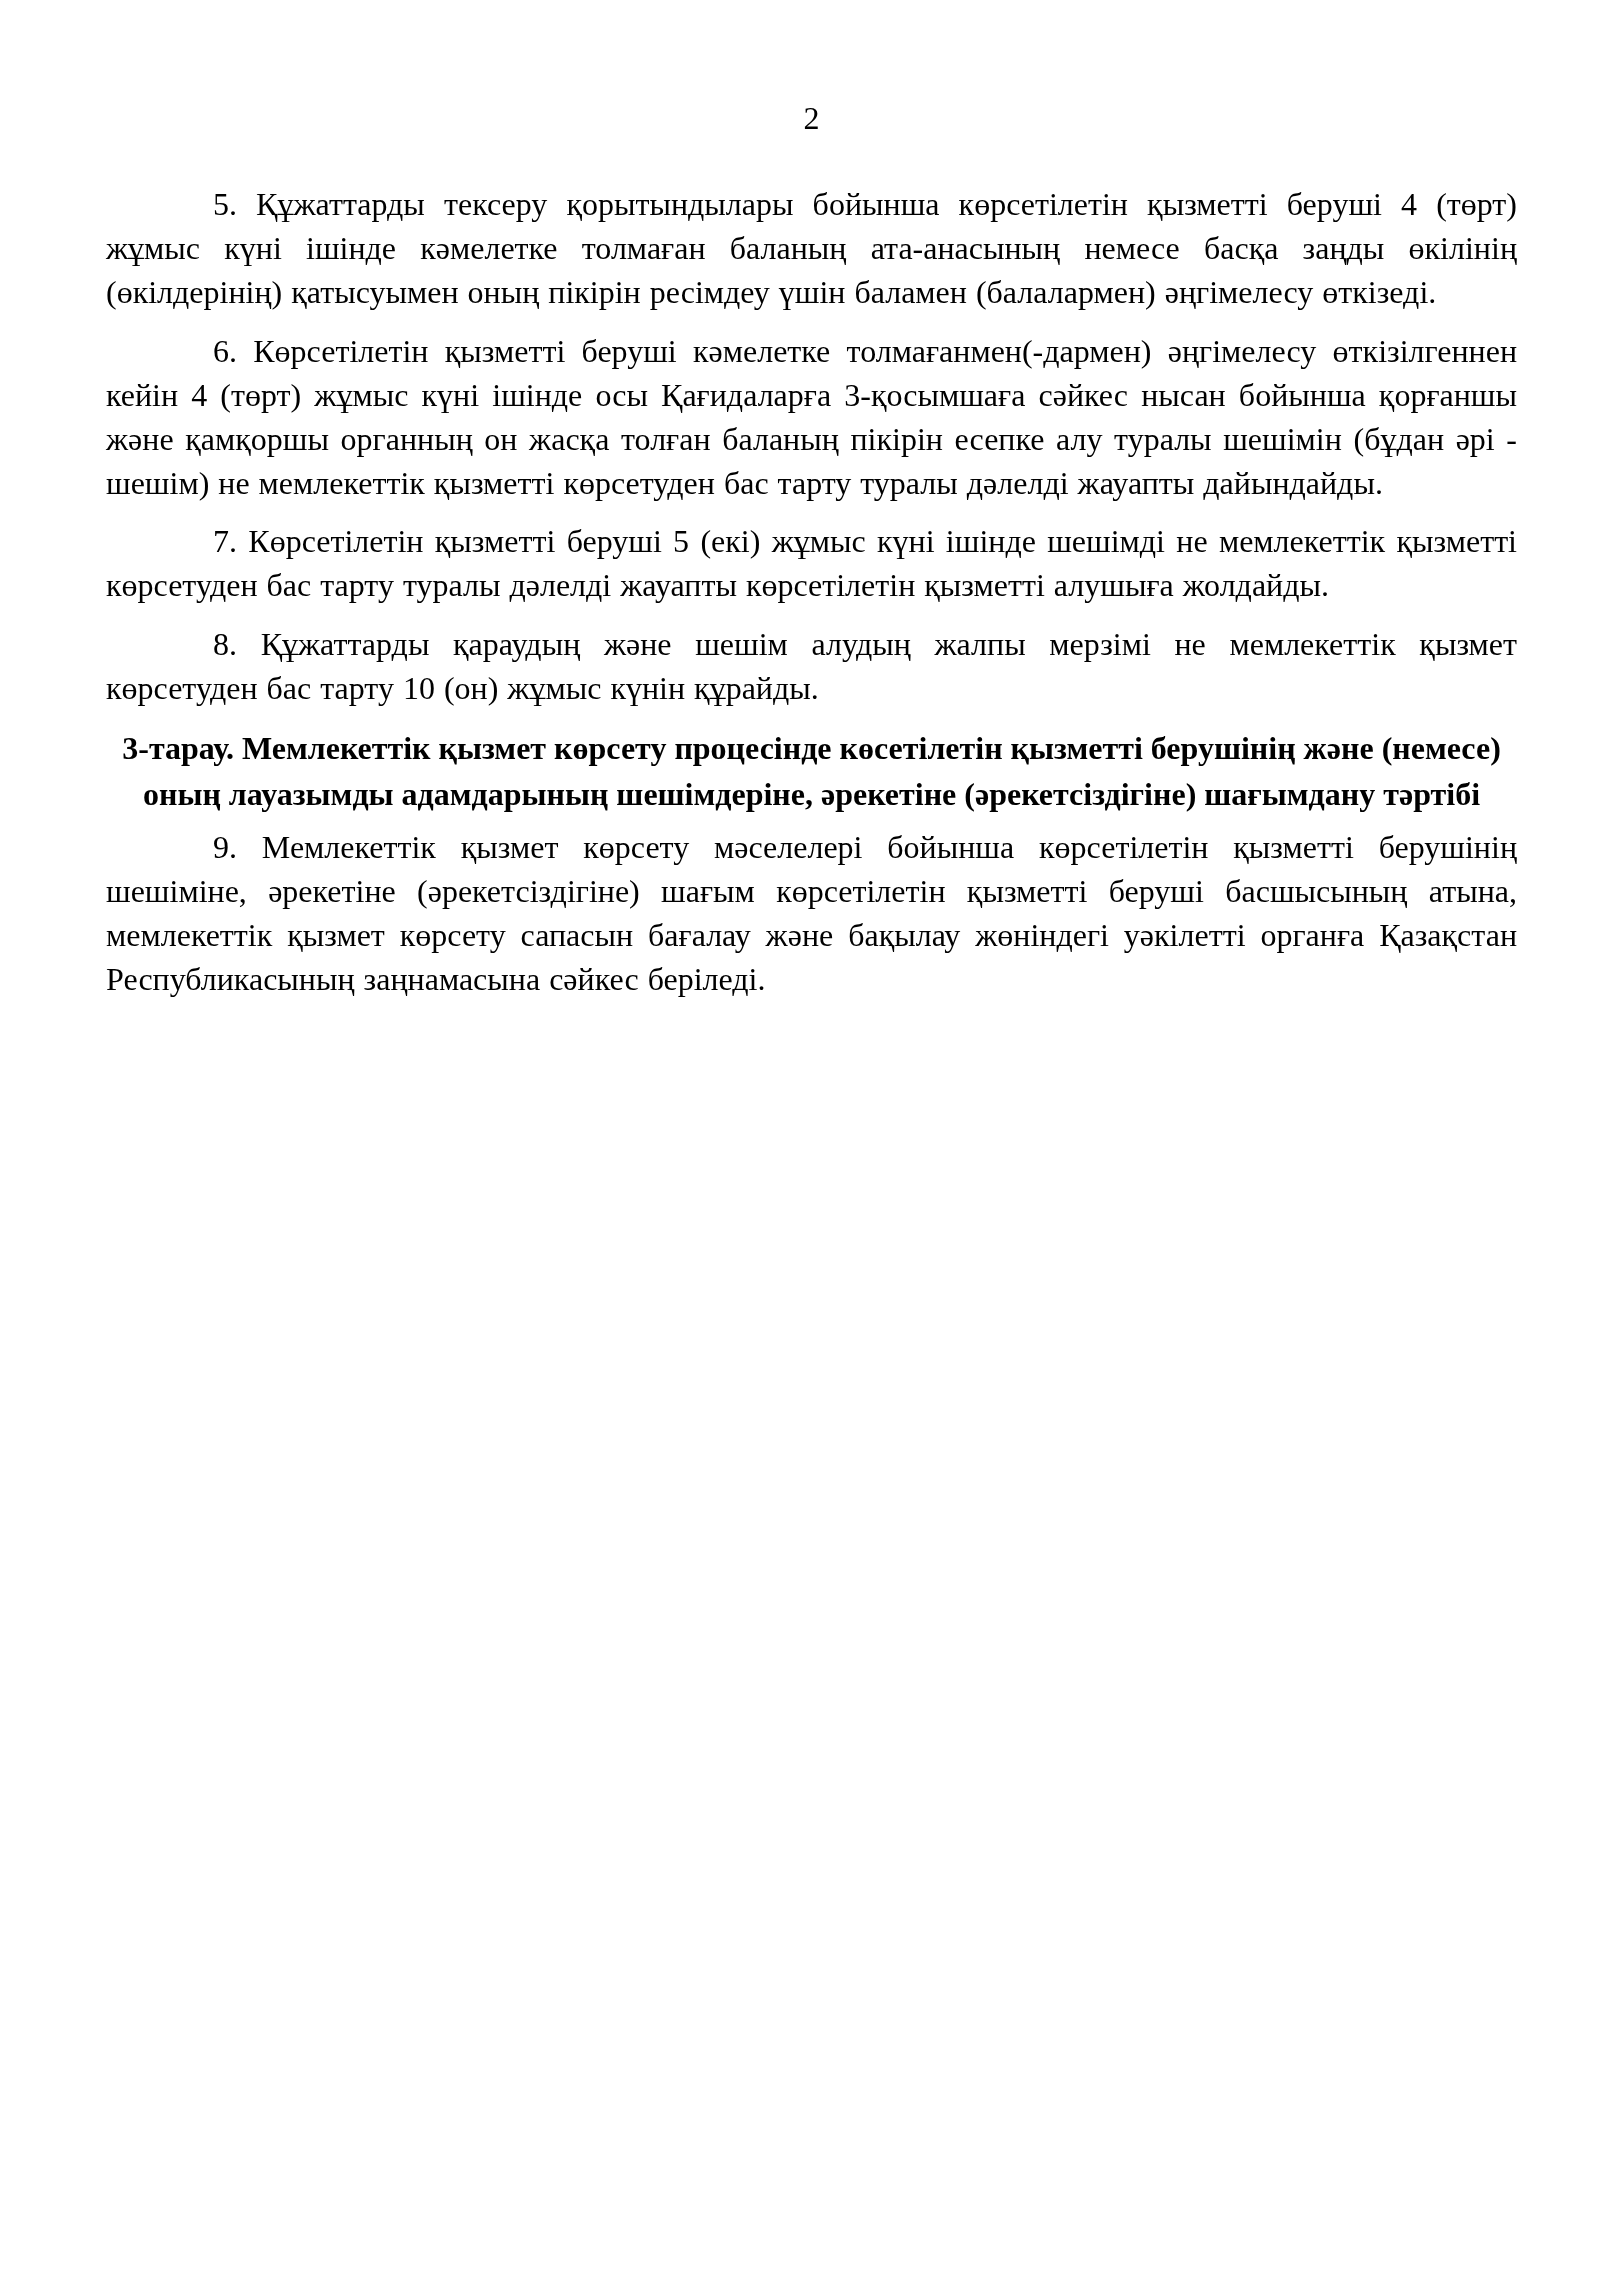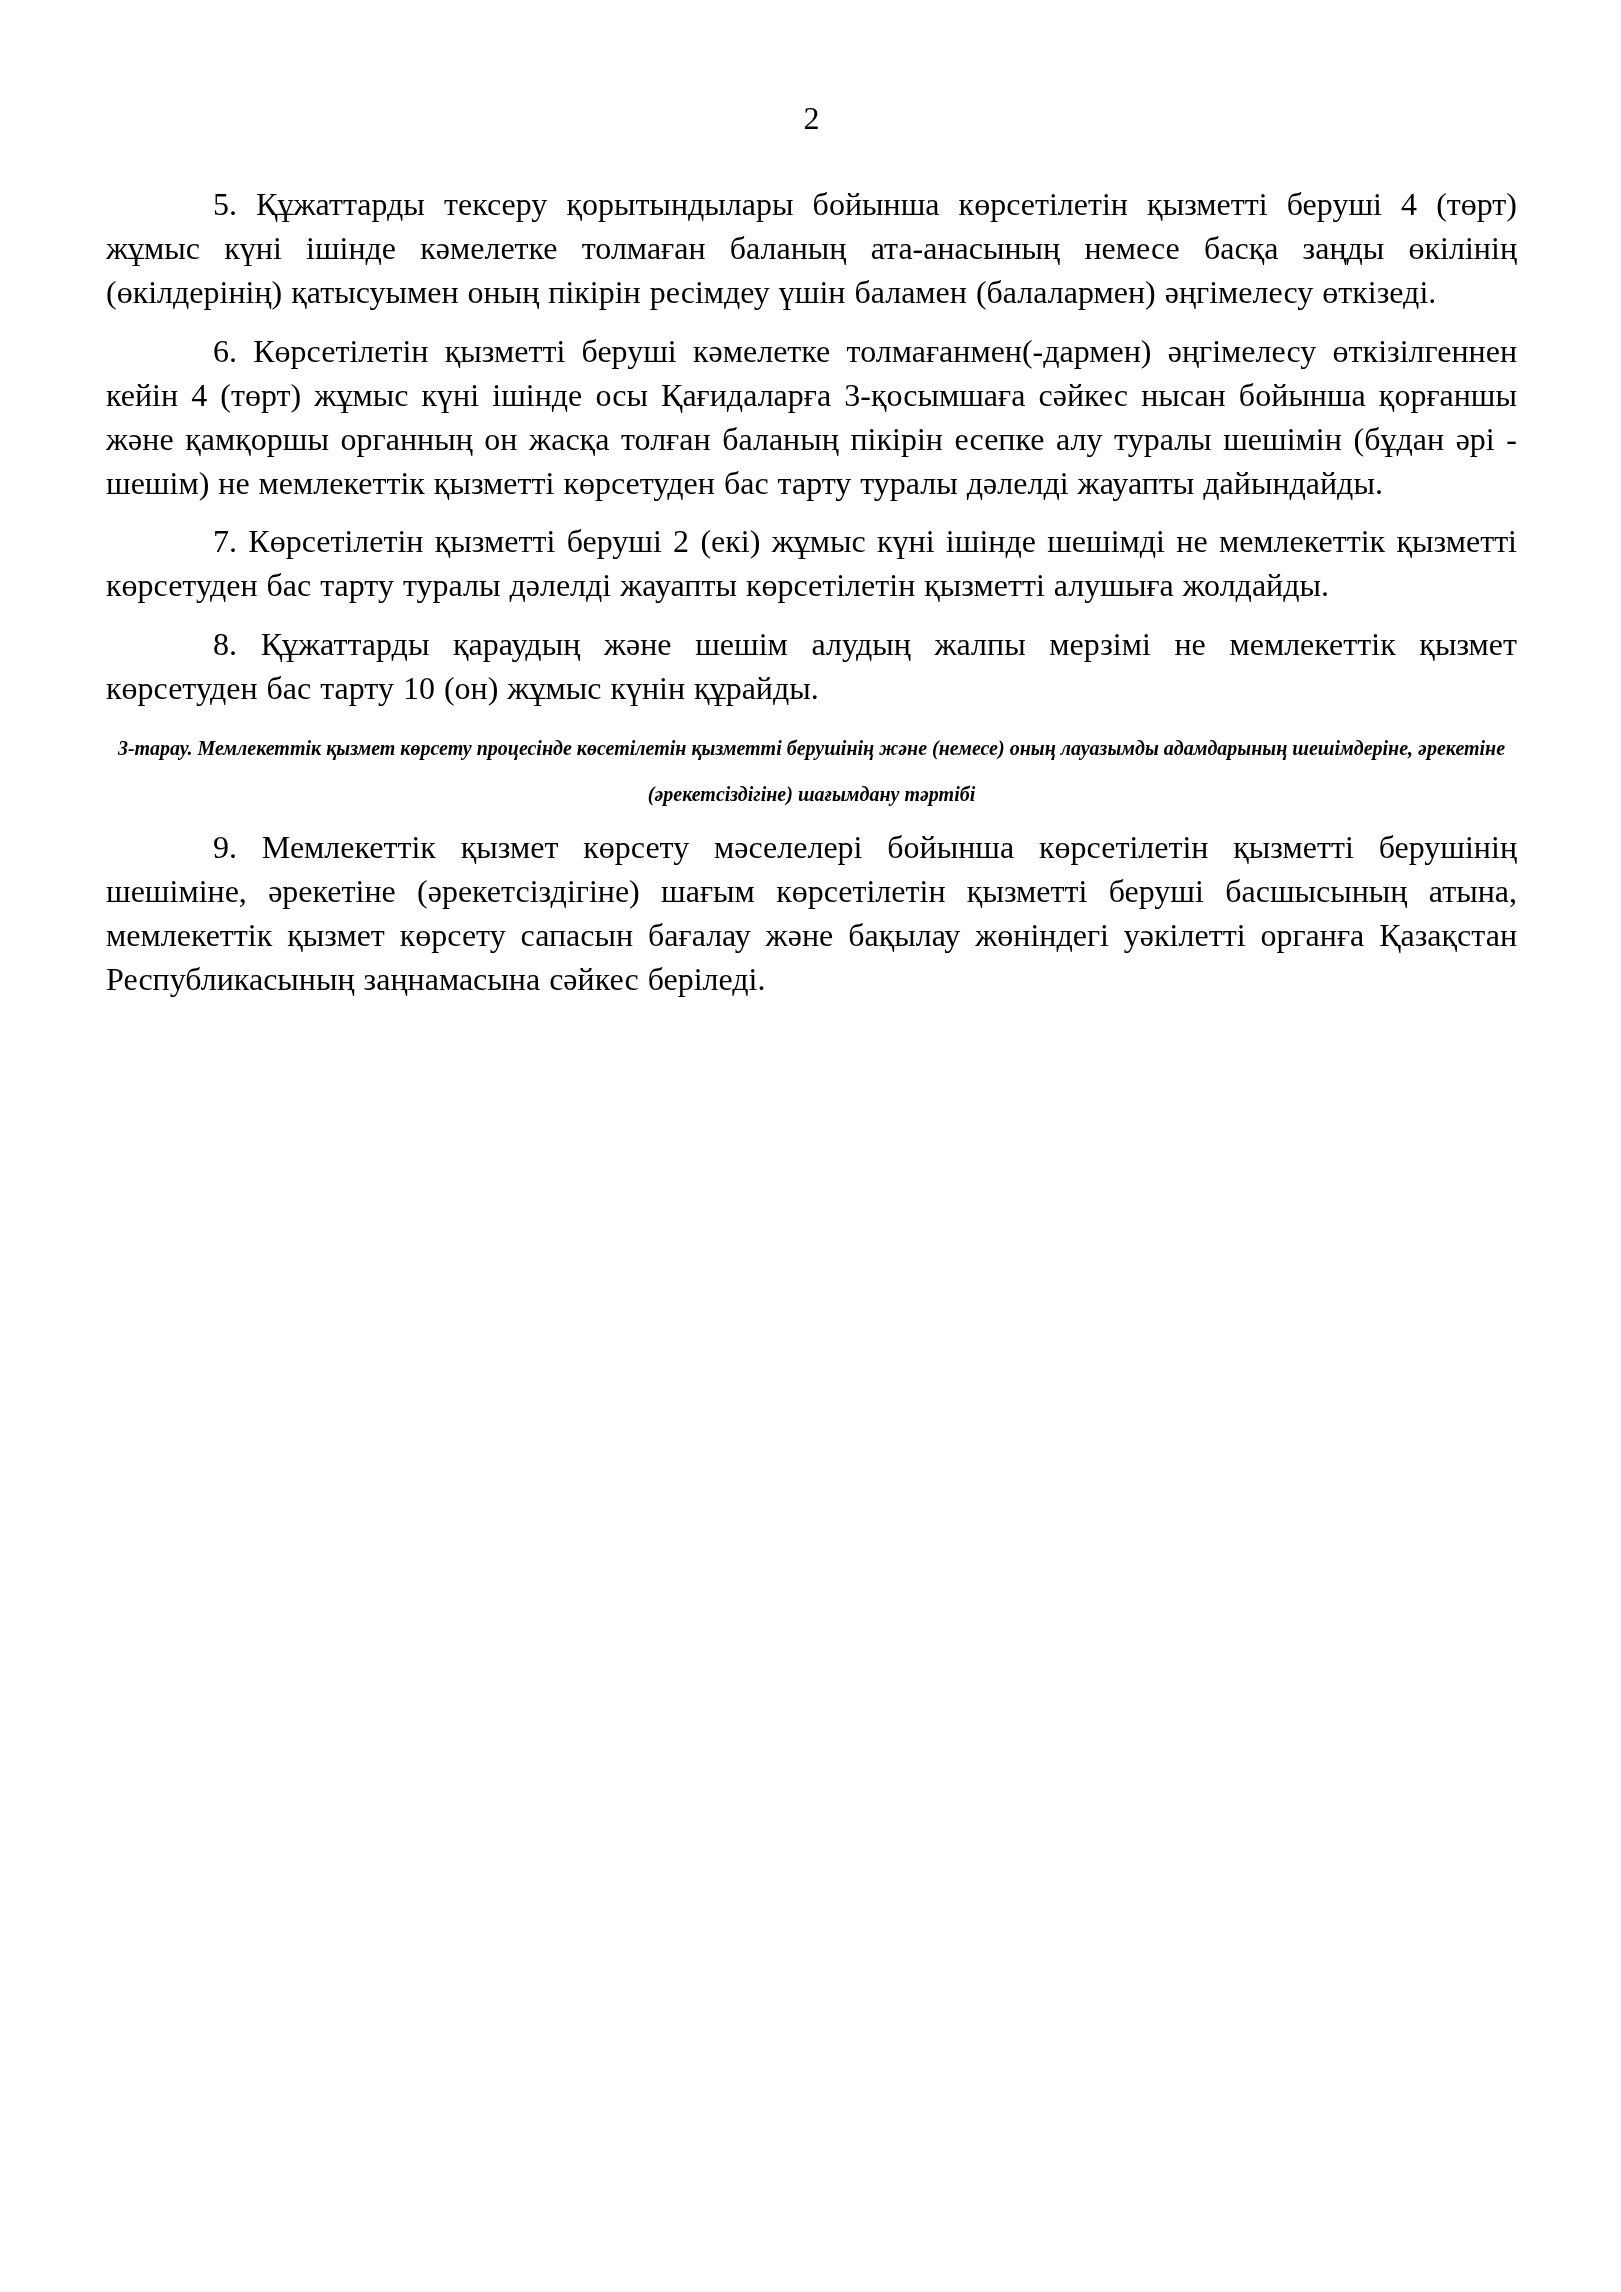--- a/index.html
+++ b/index.html
@@ -28,39 +28,38 @@
   }
   .body-para {
     margin: 0 0 14.7px 0;
     text-align: justify;
     text-indent: 107px;
     line-height: 44px;
     word-spacing: 1px;
   }
   .chapter-heading {
     margin: 13.7px 0 7.8px 0;
-    font-size: 20px;
+    font-size: 32px;
     font-weight: bold;
     text-align: center;
     line-height: 46px;
-    font-style: italic;
   }
 </style>
 </head>
 <body>
 
 <div class="page">
 
   <div class="page-number">2</div>
 
   <p class="body-para">5. Құжаттарды тексеру қорытындылары бойынша көрсетілетін қызметті беруші 4 (төрт) жұмыс күні ішінде кәмелетке толмаған баланың ата-анасының немесе басқа заңды өкілінің (өкілдерінің) қатысуымен оның пікірін ресімдеу үшін баламен (балалармен) әңгімелесу өткізеді.</p>
 
   <p class="body-para">6. Көрсетілетін қызметті беруші кәмелетке толмағанмен(-дармен) әңгімелесу өткізілгеннен кейін 4 (төрт) жұмыс күні ішінде осы Қағидаларға 3-қосымшаға сәйкес нысан бойынша қорғаншы және қамқоршы органның он жасқа толған баланың пікірін есепке алу туралы шешімін (бұдан әрі - шешім) не мемлекеттік қызметті көрсетуден бас тарту туралы дәлелді жауапты дайындайды.</p>
 
-  <p class="body-para">7. Көрсетілетін қызметті беруші 2 (екі) жұмыс күні ішінде шешімді не мемлекеттік қызметті көрсетуден бас тарту туралы дәлелді жауапты көрсетілетін қызметті алушыға жолдайды.</p>
+  <p class="body-para">7. Көрсетілетін қызметті беруші 5 (екі) жұмыс күні ішінде шешімді не мемлекеттік қызметті көрсетуден бас тарту туралы дәлелді жауапты көрсетілетін қызметті алушыға жолдайды.</p>
 
   <p class="body-para">8. Құжаттарды қараудың және шешім алудың жалпы мерзімі не мемлекеттік қызмет көрсетуден бас тарту 10 (он) жұмыс күнін құрайды.</p>
 
   <h2 class="chapter-heading">3-тарау. Мемлекеттік қызмет көрсету процесінде көсетілетін қызметті берушінің және (немесе) оның лауазымды адамдарының шешімдеріне, әрекетіне (әрекетсіздігіне) шағымдану тәртібі</h2>
 
   <p class="body-para">9. Мемлекеттік қызмет көрсету мәселелері бойынша көрсетілетін қызметті берушінің шешіміне, әрекетіне (әрекетсіздігіне) шағым көрсетілетін қызметті беруші басшысының атына, мемлекеттік қызмет көрсету сапасын бағалау және бақылау жөніндегі уәкілетті органға Қазақстан Республикасының заңнамасына сәйкес беріледі.</p>
 
 
 
 

